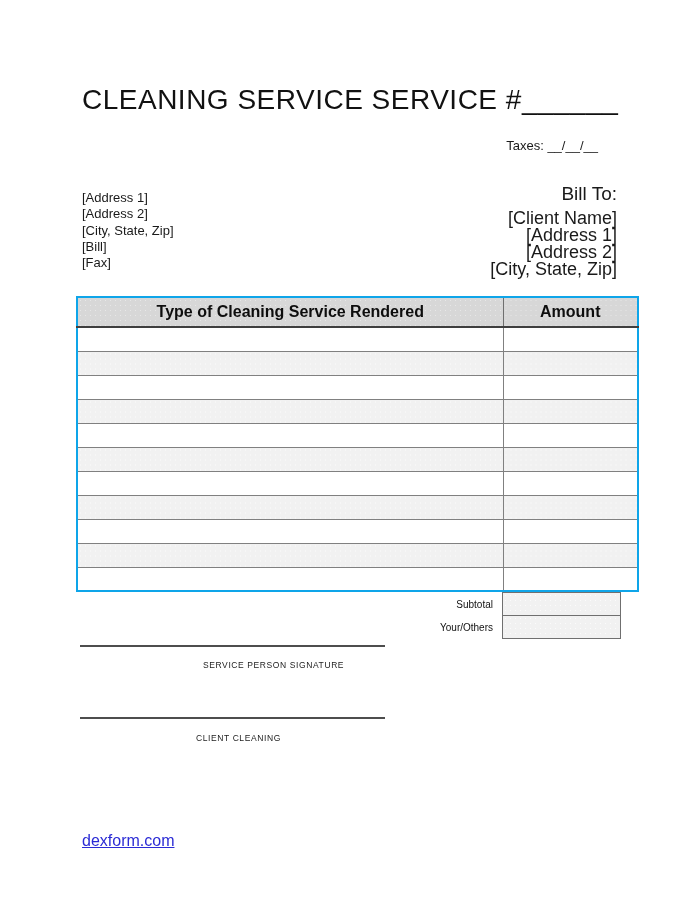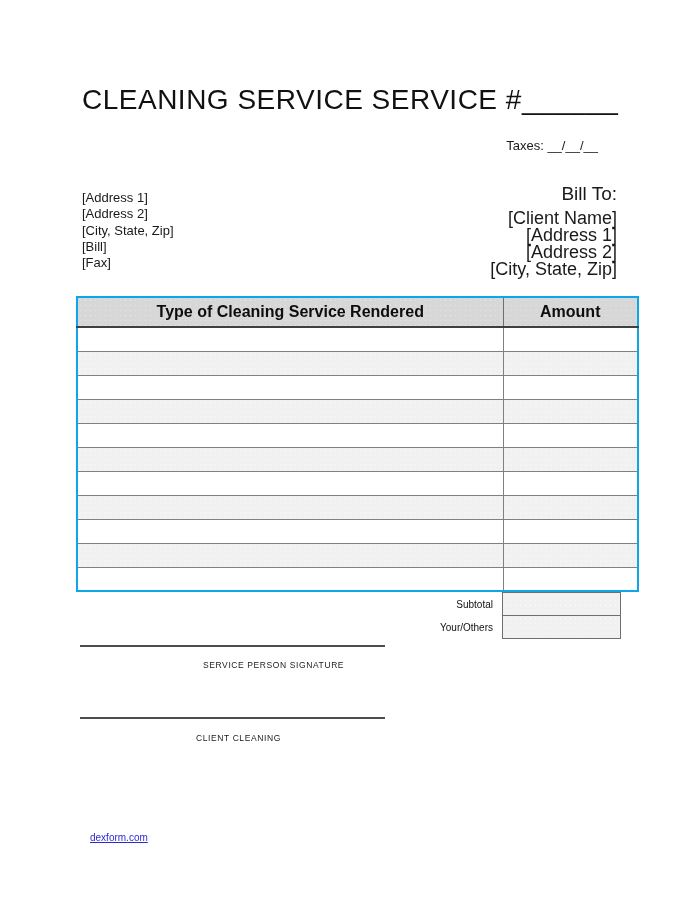--- a/index.html
+++ b/index.html
@@ -69,21 +69,21 @@
 
   
   .sig-line { height:2px; background:#4d4d4d; width:305px; left:80px; }
   .sig-line-1 { top:645px; }
   .sig-line-2 { top:717px; }
   .sig-label { font-size:8.5px; letter-spacing:0.6px; color:#222; white-space:nowrap; }
   .sig-label-1 { left:173px; top:660px;margin-left:30px; }
   .sig-label-2 { left:196px; top:733px; }
 
   .footer-link {
-    left:90px; top:832px; font-size:10px; color:#2b2bd5;
+    left:82px; top:832px; font-size:16px; color:#2b2bd5;
     text-decoration:underline; cursor:pointer;
   }
 </style>
 </head>
 <body>
 
 <div class="page">
 
   <div class="abs doc-title">CLEANING SERVICE SERVICE #______</div>
 

